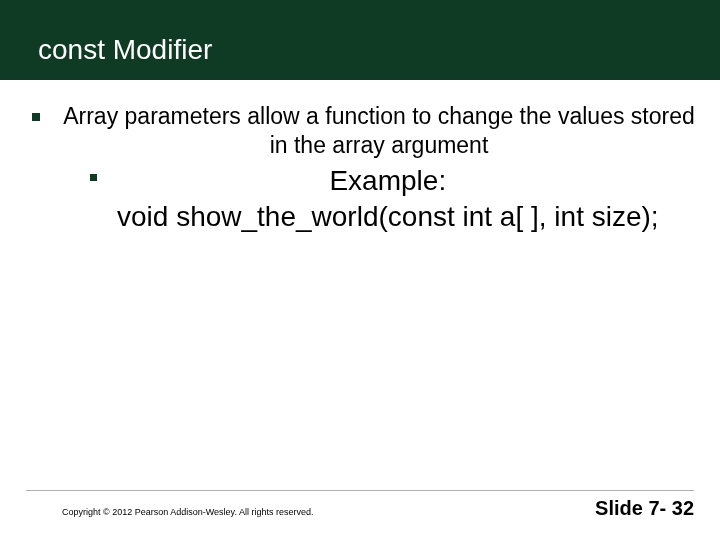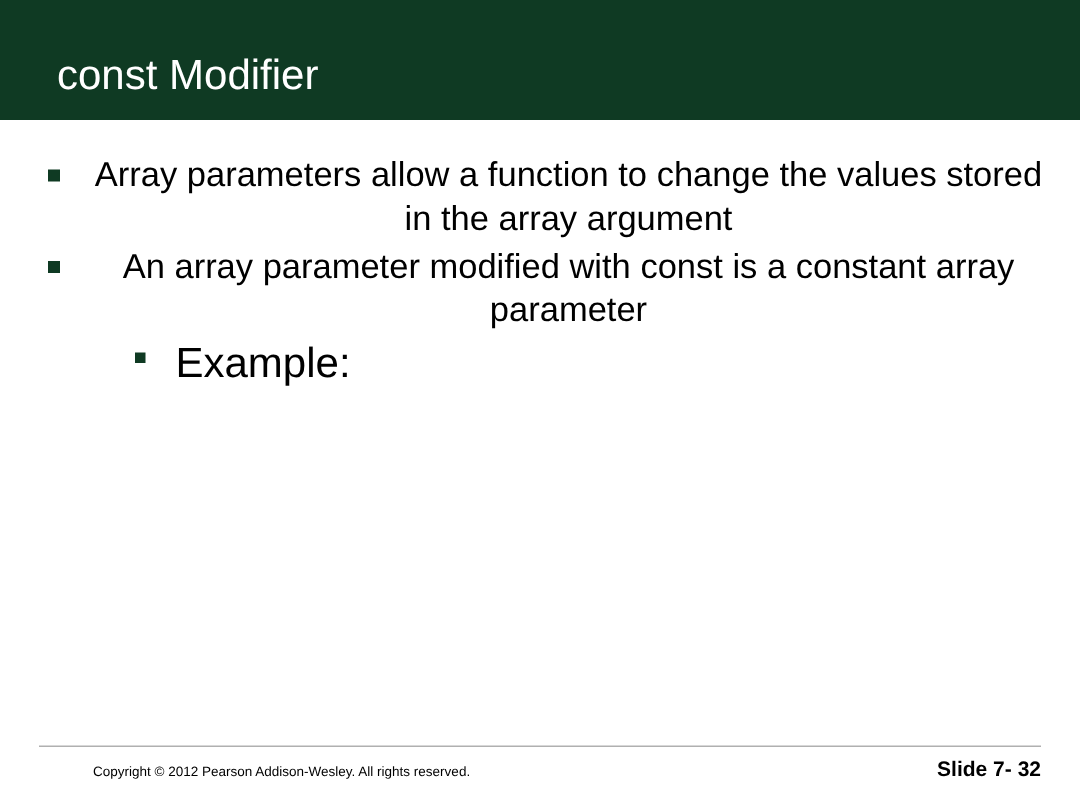--- a/index.html
+++ b/index.html
@@ -82,48 +82,45 @@
     display: flex;
     justify-content: space-between;
     align-items: baseline;
   }
   .copyright {
     font-size: 9px;
     color: #000;
     margin-left: 36px;
   }
   .slide-num {
-    font-size: 14px;
+    font-size: 20px;
     font-weight: 700;
     color: #000;
   }
 </style>
 </head>
 <body>
 
 <div class="header">
   <h1>const Modifier</h1>
 </div>
 
 <div class="content">
   <ul class="bullet-list">
     <li class="bullet-item">
       <span class="bullet-marker"></span>
       <span class="bullet-text">Array parameters allow a function to change the values stored in the array argument</span>
     </li>
-    <li class="bullet-item">
-      <span class="bullet-marker"></span>
-      <span class="bullet-text">An array parameter modified with const is a constant array parameter</span>
-    </li>
   </ul>
   <ul class="sub-list">
     <li class="sub-item">
       <span class="sub-marker"></span>
       <span class="sub-text">
         <span>Example:</span><br>
+        <span>void show_the_world(const int a[ ], int size);</span>
       </span>
     </li>
   </ul>
 </div>
 
 <div class="footer">
   <div class="footer-line">
     <span class="copyright">Copyright © 2012 Pearson Addison-Wesley.  All rights reserved.</span>
     <span class="slide-num">Slide 7- 32</span>
   </div>

